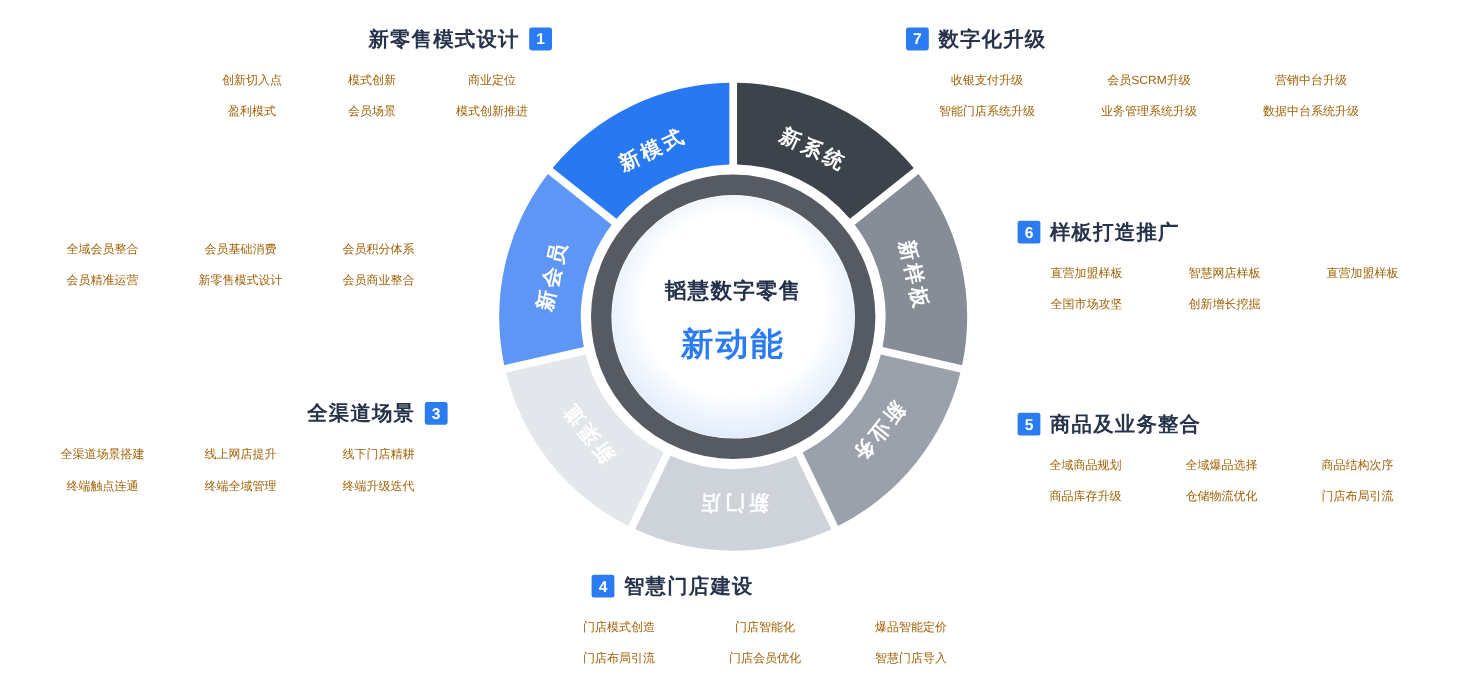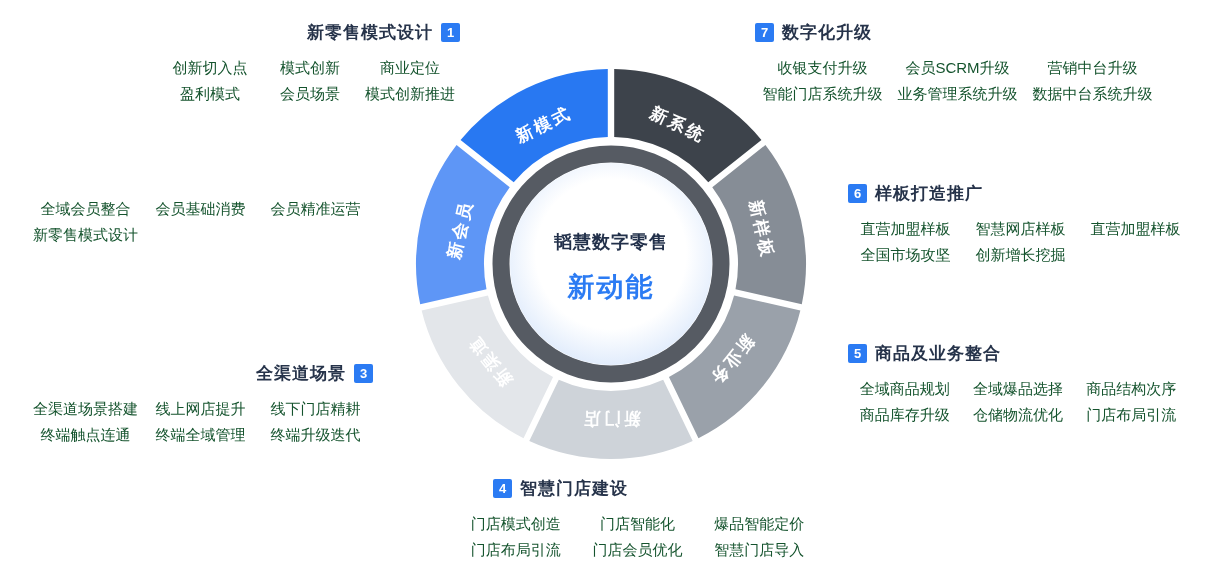--- a/index.html
+++ b/index.html
@@ -12,25 +12,25 @@
   .center-line1{font-size:18px;font-weight:bold;fill:#22304a;text-anchor:middle;letter-spacing:1px;}
   .center-line2{font-size:27px;font-weight:bold;fill:var(--accent,#2b7bf3);text-anchor:middle;letter-spacing:2px;}
 
   .section{position:absolute;}
   .sec-header{display:flex;align-items:center;gap:8px;height:20px;}
   .badge-right .sec-header{justify-content:flex-end;}
   .badge-left .sec-header{justify-content:flex-start;}
   .sec-title{font-size:17px;font-weight:bold;color:#26334a;letter-spacing:1px;white-space:nowrap;}
   .sec-badge{width:19px;height:19px;background:var(--accent,#2b7bf3);color:#ffffff;font-size:13px;font-weight:bold;display:flex;align-items:center;justify-content:center;border-radius:2px;flex:0 0 auto;}
   .sec-items{margin-top:14px;display:grid;grid-template-columns:repeat(3,1fr);row-gap:2px;}
-  .item{font-size:15px;color:#14532d;line-height:24px;text-align:center;white-space:nowrap;}
+  .item{font-size:10px;color:#a16207;line-height:24px;text-align:center;white-space:nowrap;}
 
   .sec-1{left:160px;top:22px;width:300px;}
   .sec-2{left:28px;top:183px;width:345px;}
-  .sec-3{left:28px;top:363px;width:345px;}
+  .sec-3{left:28px;top:334px;width:345px;}
   .sec-4{left:455px;top:478px;width:365px;}
   .sec-4 .sec-header{margin-left:38px;}
   .sec-5{left:848px;top:343px;width:340px;}
   .sec-6{left:848px;top:183px;width:345px;}
   .sec-7{left:755px;top:22px;width:405px;}
 </style>
 </head>
 <body>
 
 <div class="canvas">
@@ -79,22 +79,24 @@
       <span class="item">盈利模式</span>
       <span class="item">会员场景</span>
       <span class="item">模式创新推进</span>
     </div>
   </div>
 
   <div class="section badge-right sec-2">
     <div class="sec-items">
       <span class="item">全域会员整合</span>
       <span class="item">会员基础消费</span>
+      <span class="item">会员积分体系</span>
       <span class="item">会员精准运营</span>
       <span class="item">新零售模式设计</span>
+      <span class="item">会员商业整合</span>
     </div>
   </div>
 
   <div class="section badge-right sec-3">
     <div class="sec-header">
       <span class="sec-title">全渠道场景</span>
       <span class="sec-badge">3</span>
     </div>
     <div class="sec-items">
       <span class="item">全渠道场景搭建</span>

